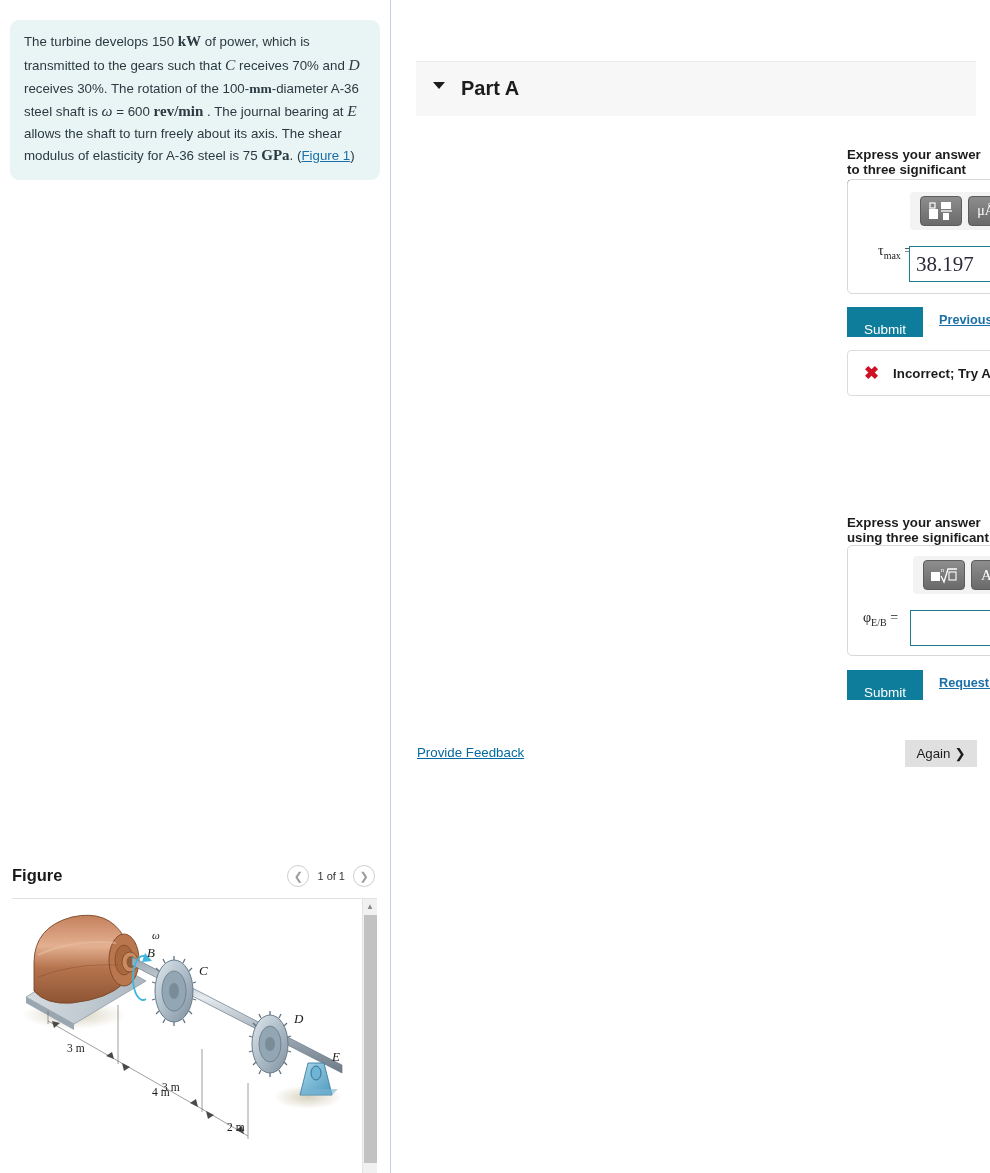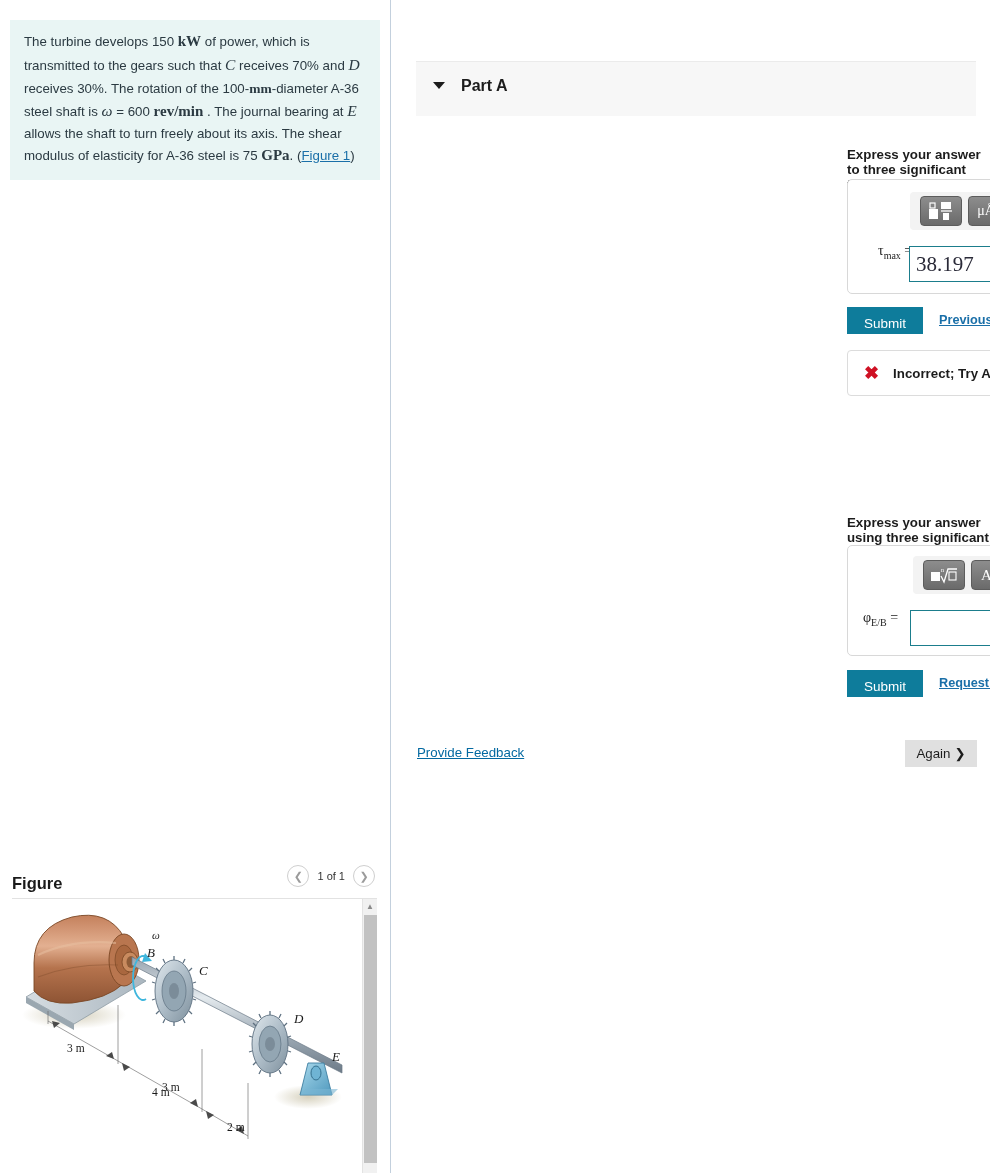--- a/index.html
+++ b/index.html
@@ -33,20 +33,21 @@
   .problem-box {
     position: absolute;
     left: 10px; top: 20px;
     width: 370px;
     box-sizing: border-box;
     background: #e9f5f4;
     padding: 10px 14px 12px 14px;
     font-size: 13.3px;
     line-height: 1.56;
     color: #2b3a42;
+    border-radius: 9px;
   }
   .problem-box .mathvar {
     font-family: "Liberation Serif", serif;
     font-style: italic;
     font-size: 15.5px;
   }
   .problem-box .mathbf {
     font-family: "Liberation Serif", serif;
     font-weight: bold;
     font-style: normal;
@@ -72,21 +73,20 @@
   .figure-head {
     position: relative;
     height: 36px;
   }
   .figure-title {
     position: absolute;
     left: 0; top: 4px;
     font-size: 16.5px;
     font-weight: bold;
     color: #1a1a1a;
-    margin-top: 8px;
   }
   .fig-pager {
     position: absolute;
     right: 2px; top: 3px;
     display: flex;
     align-items: center;
     gap: 8px;
   }
   .pager-btn {
     width: 22px; height: 22px;
@@ -163,21 +163,21 @@
     position: absolute;
     left: 17px; top: 20px;
     width: 0; height: 0;
     border-left: 6px solid transparent;
     border-right: 6px solid transparent;
     border-top: 7px solid #1c1c1c;
   }
   .part-title {
     position: absolute;
     left: 45px; top: 15px;
-    font-size: 16px;
+    font-size: 20px;
     font-weight: bold;
     color: #1c1c1c;
   }
   .q-text {
     position: absolute;
     left: 456px;
     font-size: 13.3px;
     color: #333;
   }
   .q-bold {
@@ -247,21 +247,21 @@
     outline: none;
   }
 
   .submit-btn {
     position: absolute;
     background: #0e7c9b;
     color: #ffffff;
     border: none;
     font-size: 13.5px;
     font-family: "Liberation Sans", sans-serif;
-    padding: 9px;
+    padding: 15px;
     height: 27px;
     width: 76px;
     cursor: pointer;
   }
   .tlink {
     position: absolute;
     color: #1a6fa8;
     font-size: 12.7px;
     font-weight: bold;
     text-decoration: underline;

